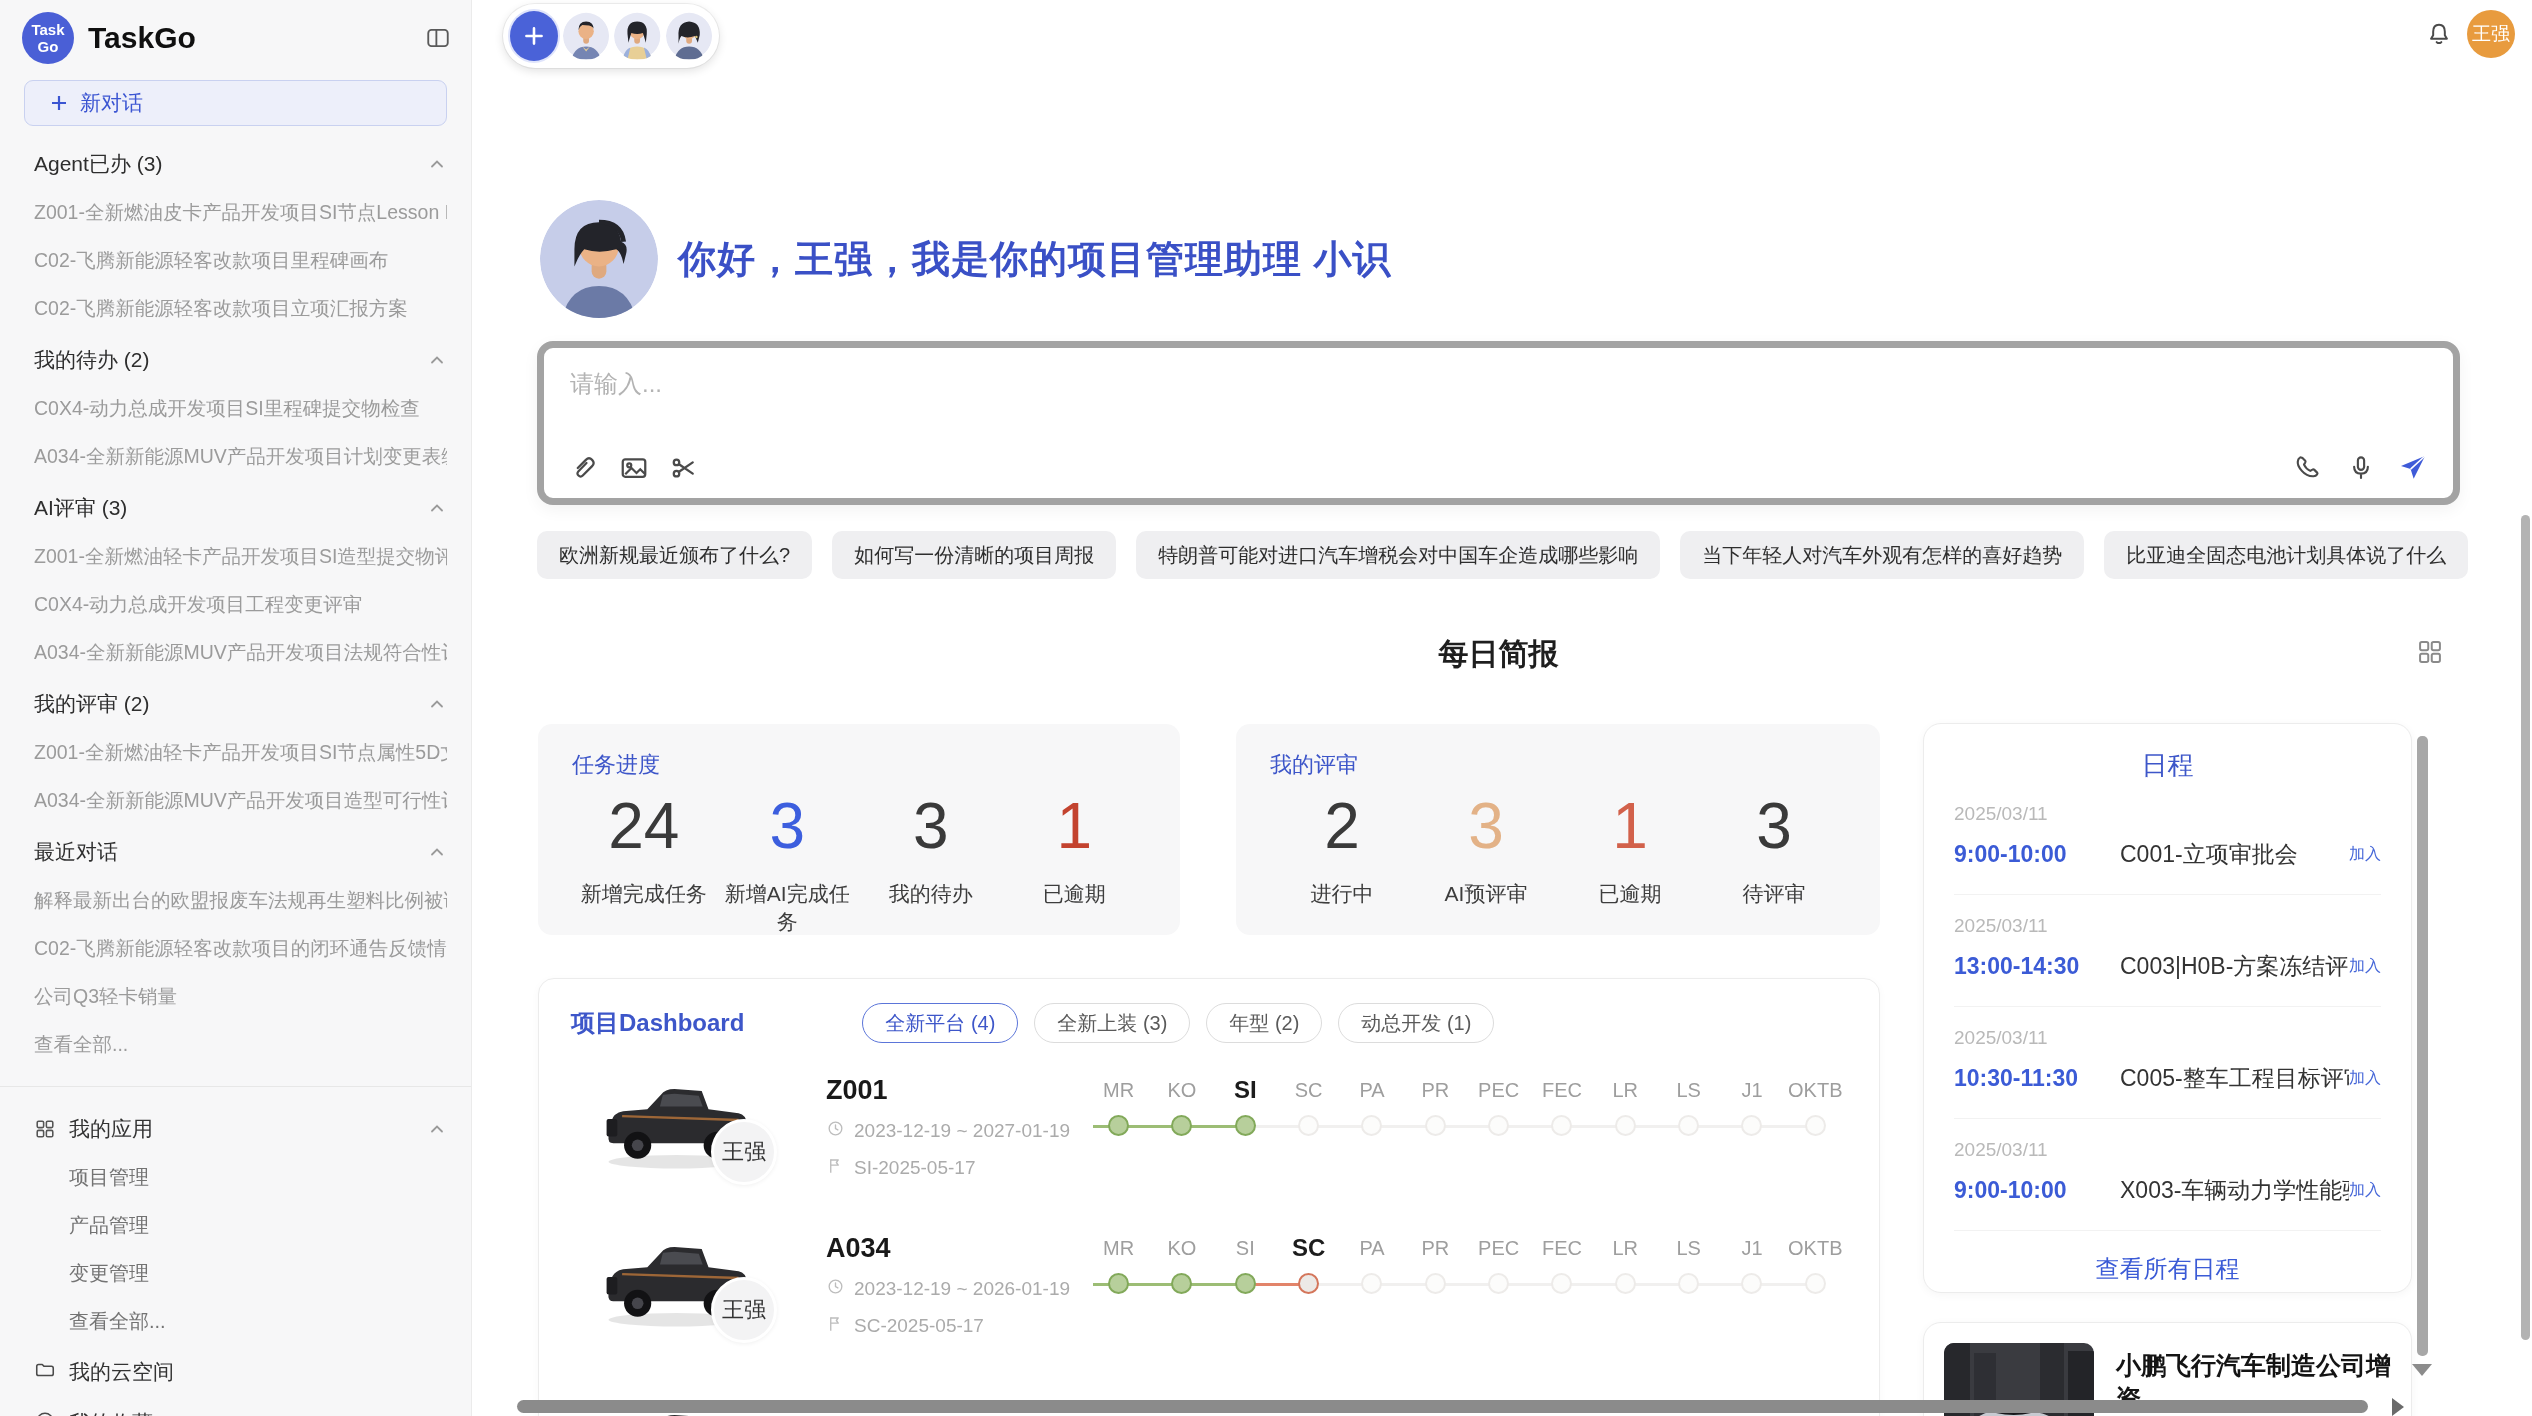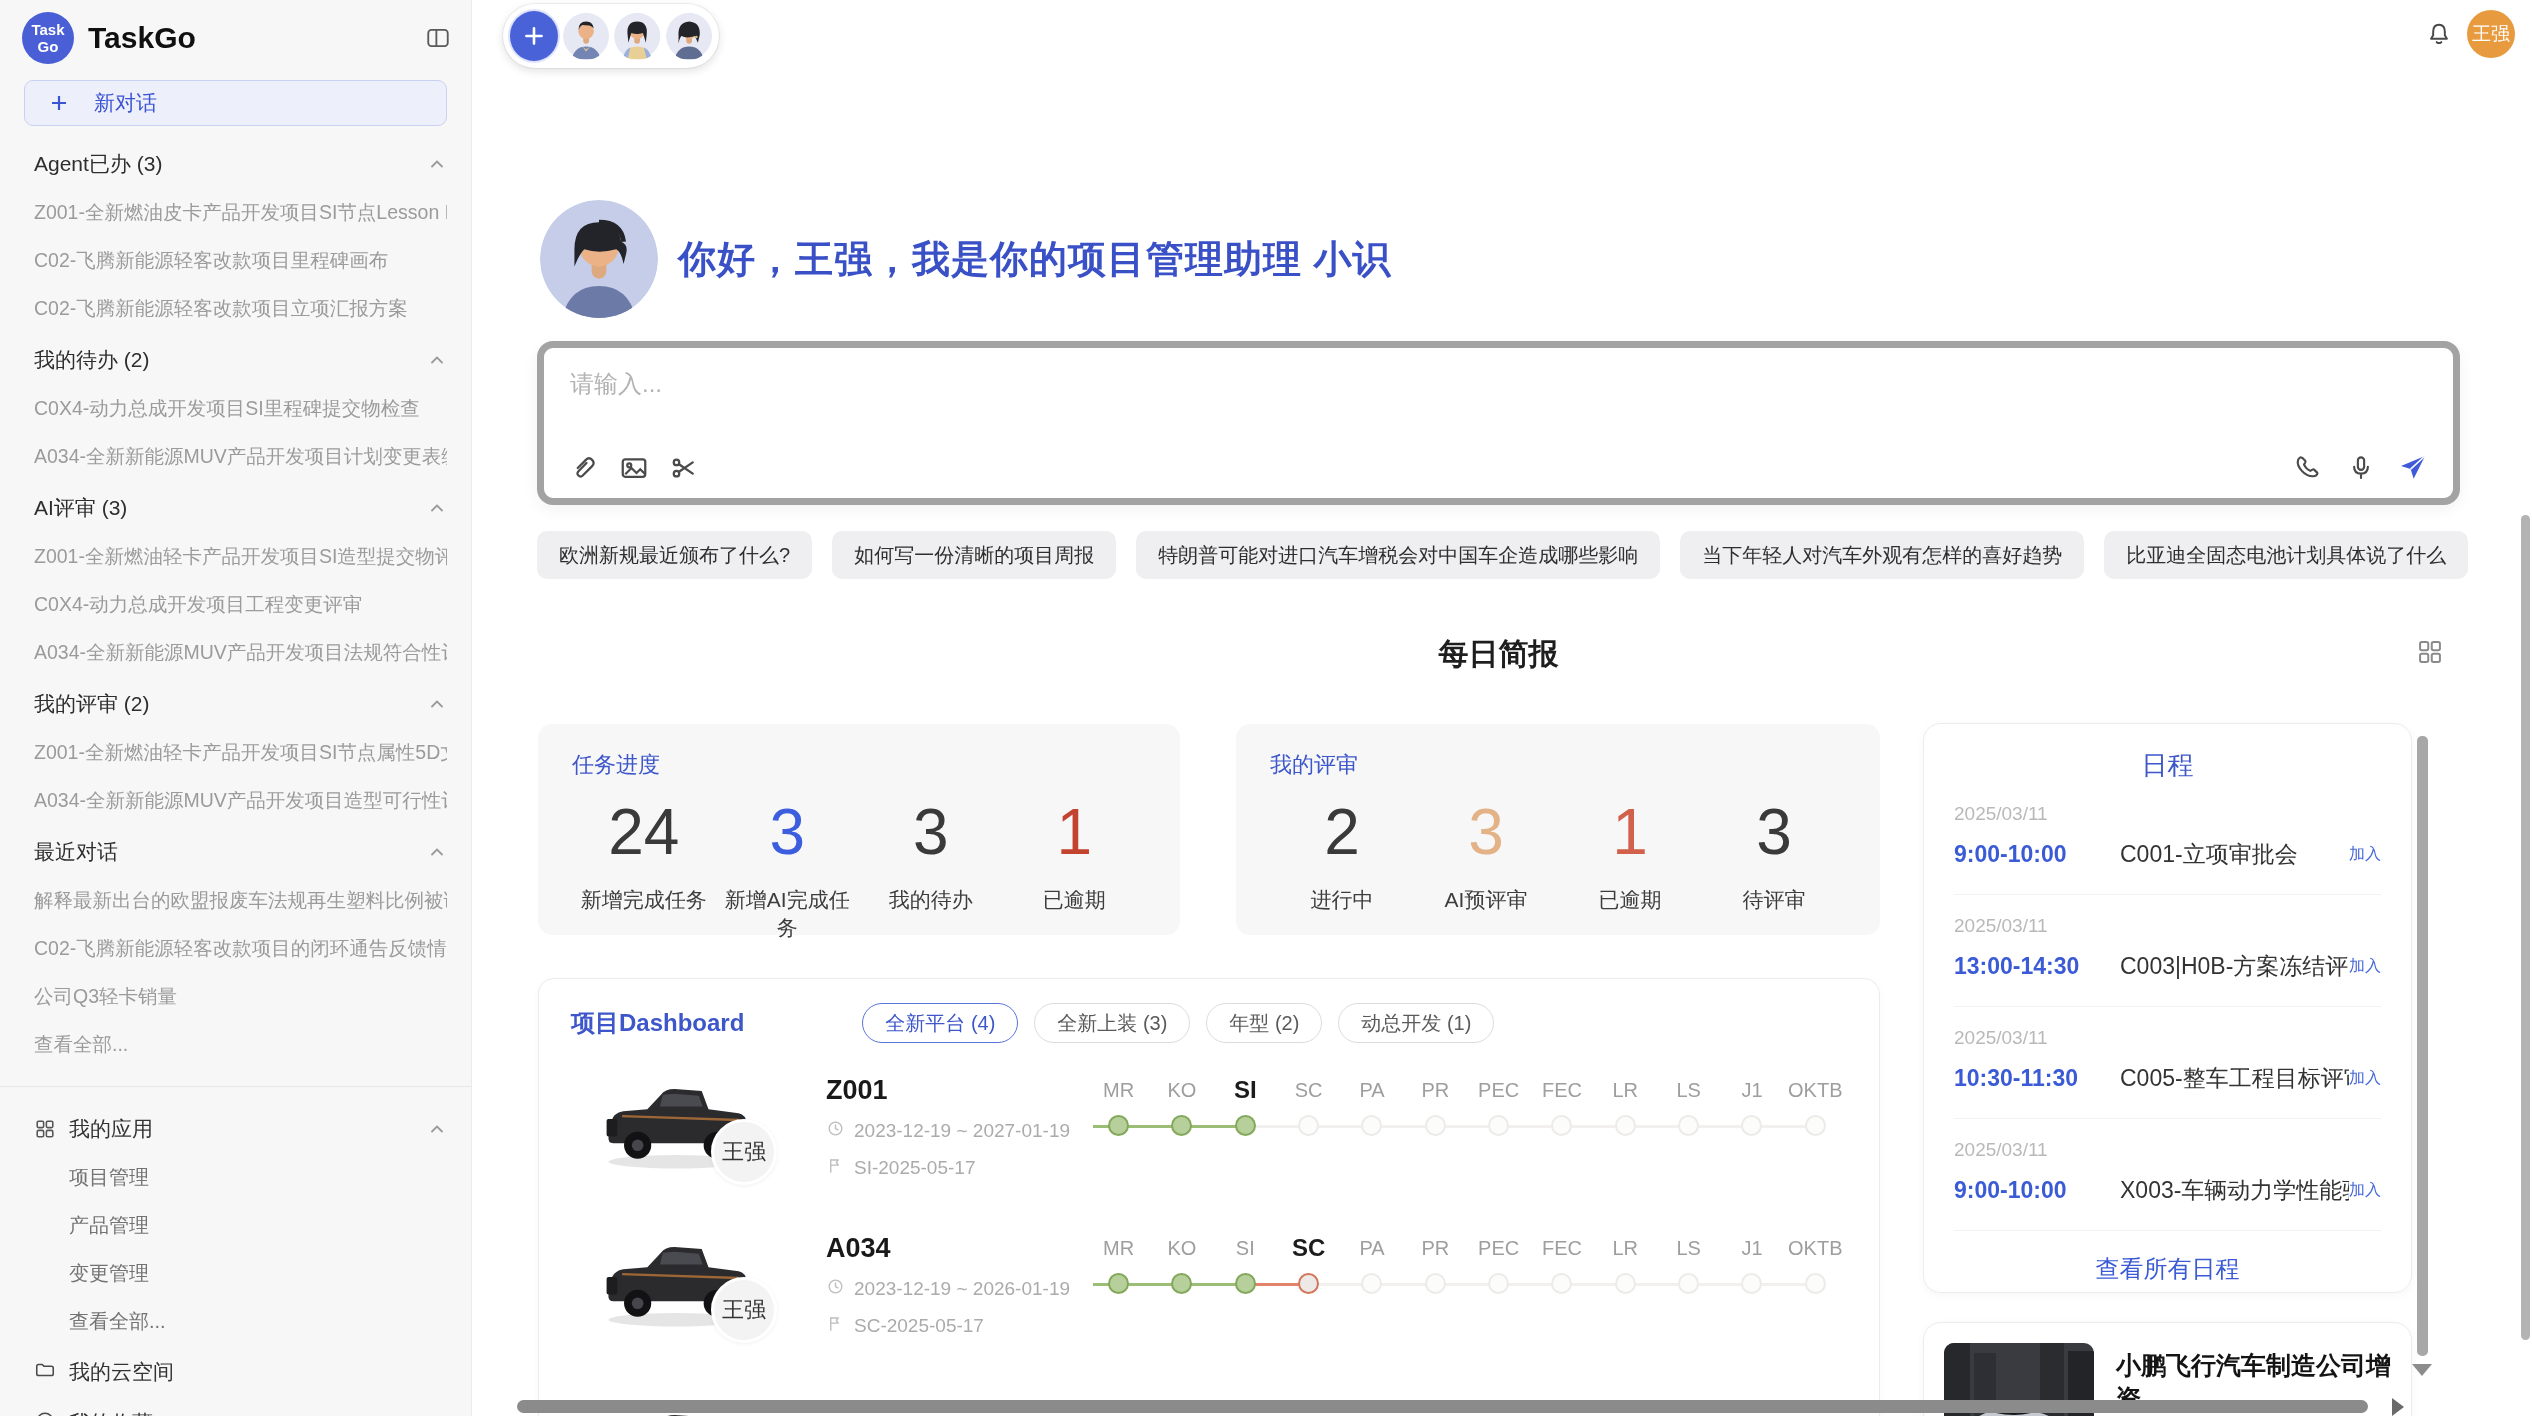--- a/index.html
+++ b/index.html
@@ -8,21 +8,21 @@
     font-family:"Liberation Sans","DejaVu Sans",sans-serif;color:#222;}
   
   .sidebar{position:absolute;left:0;top:0;bottom:0;width:472px;background:#f7f7f8;
     border-right:1px solid #ebebeb;overflow:hidden;}
   .side-head{display:flex;align-items:center;padding:12px 20px 0 22px;}
   .logo{width:52px;height:52px;border-radius:50%;background:#4a5fd6;color:#fff;display:flex;
     flex-direction:column;align-items:center;justify-content:center;font-size:15px;line-height:17px;font-weight:700;}
   .app-title{font-size:30px;font-weight:700;color:#101010;margin-left:14px;flex:1;}
   .collapse-btn{width:26px;height:26px;display:flex;align-items:center;justify-content:center;cursor:pointer;}
   .new-chat{margin:16px 24px 0 24px;height:46px;border-radius:9px;background:#edeffa;border:1px solid #c9d1f0;
-    color:#3b55d2;font-size:21px;display:flex;align-items:center;padding-left:24px;gap:25px;cursor:pointer;}
+    color:#3b55d2;font-size:21px;display:flex;align-items:center;padding-left:24px;gap:11px;cursor:pointer;}
   .side-scroll{padding:0 24px 0 34px;}
   .side-section{margin-top:24px;}
   .side-sec-header{display:flex;align-items:center;justify-content:space-between;font-size:21px;color:#2e2e2e;cursor:pointer;}
   .side-item{margin-top:21px;font-size:19.5px;color:#9b9b9b;white-space:nowrap;overflow:hidden;cursor:pointer;}
   .side-divider{height:1px;background:#e7e7e7;margin:28px -24px 0 -34px;}
   .apps-header{margin-top:28px;display:flex;align-items:center;font-size:21px;color:#333;cursor:pointer;}
   .apps-header .lbl{margin-left:13px;flex:1;}
   .app-sub{margin:21px 0 0 35px;font-size:20px;color:#737373;cursor:pointer;}
   .tool-row{margin-top:23px;display:flex;align-items:center;gap:13px;font-size:21px;color:#333;cursor:pointer;}
   
@@ -49,21 +49,21 @@
   .chips{position:absolute;left:64px;top:531px;width:1923px;display:flex;gap:20px;}
   .chip{height:48px;line-height:48px;padding:0 22px;background:#efeff1;border-radius:10px;font-size:20px;
     color:#2e2e2e;white-space:nowrap;cursor:pointer;}
   .brief-row{position:absolute;left:64px;top:634px;width:1923px;height:42px;}
   .brief-title{text-align:center;font-size:30px;font-weight:700;color:#1e1e1e;}
   .brief-grid{position:absolute;right:16px;top:4px;cursor:pointer;}
   .stat-card{position:absolute;top:724px;height:211px;background:#f7f7f8;border-radius:14px;padding:26px 34px;}
   .stat-card.c1{left:65px;width:642px;}
   .stat-card.c2{left:763px;width:644px;}
   .stat-title{font-size:22px;color:#3d56c9;}
-  .stat-row{display:flex;margin-top:20px;}
+  .stat-row{display:flex;margin-top:14px;}
   .stat{flex:1;text-align:center;}
   .stat-val{font-size:64px;font-weight:500;line-height:1;}
   .stat-lbl{margin-top:22px;font-size:21px;color:#3d3d3d;}
   .dash-card{position:absolute;left:65px;top:978px;width:1342px;height:470px;background:#fff;
     border:1px solid #ececec;border-radius:16px;box-shadow:0 2px 8px rgba(0,0,0,.03);padding:24px 32px;}
   .dash-head{display:flex;align-items:center;}
   .dash-title{font-size:24px;font-weight:600;color:#3d56c9;}
   .dash-filters{display:flex;gap:16px;margin-left:118px;}
   .fchip{height:40px;line-height:38px;padding:0 22px;border:1px solid #dcdcdc;border-radius:21px;
     font-size:20px;color:#5a5a5a;white-space:nowrap;cursor:pointer;background:#fff;}

